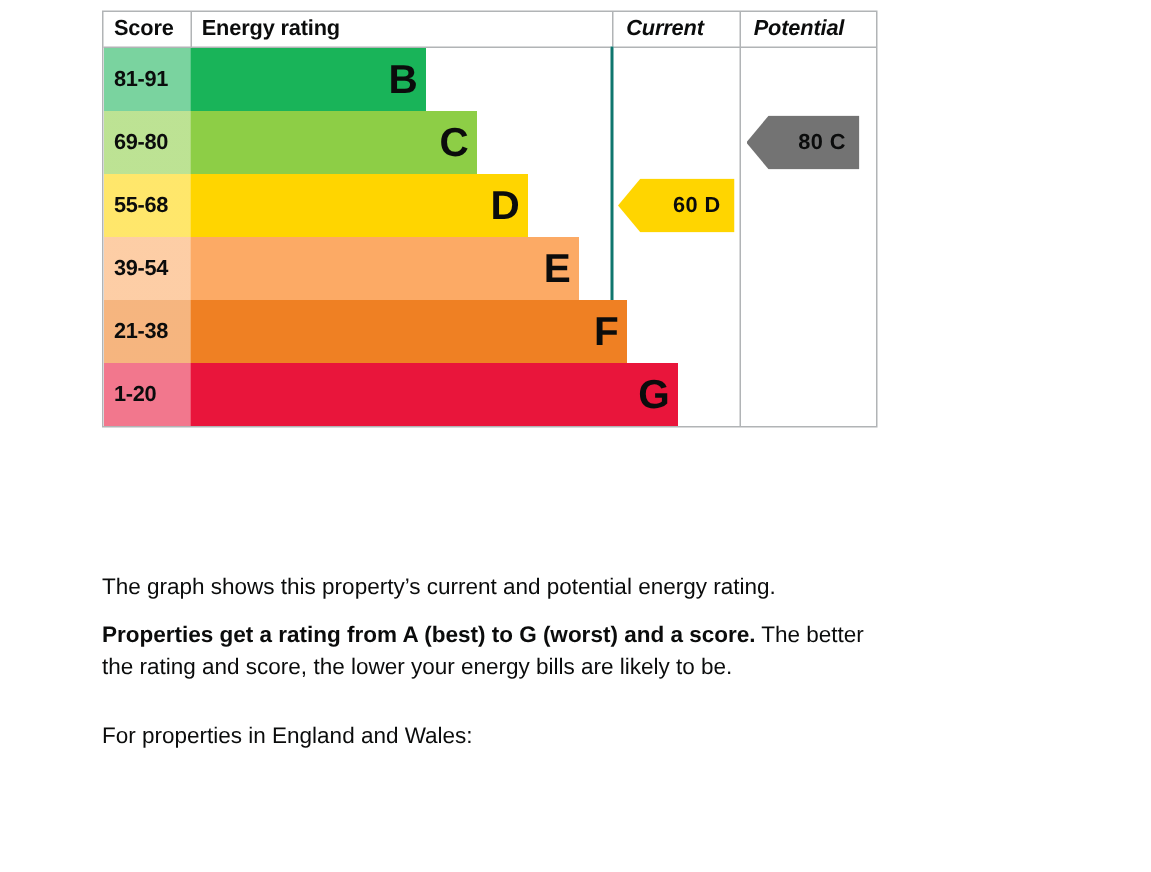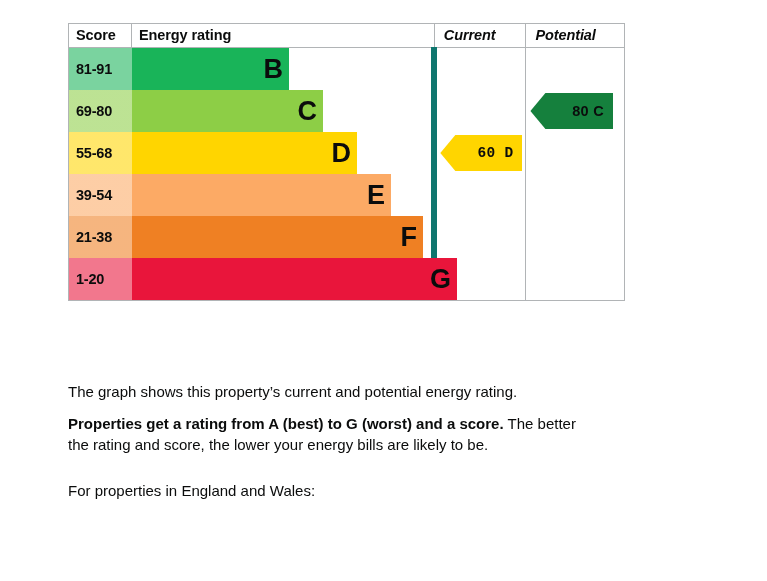--- a/index.html
+++ b/index.html
@@ -13,22 +13,22 @@
     font-family: "Liberation Sans", sans-serif;
     color: #0b0c0c;
     overflow: hidden;
     position: relative;
   }
 
   
   #epc-chart {
     position: absolute;
     left: 68px;
-    top: 23px;
-    width: 557px;
+    top: 7px;
+    width: 517px;
     border: 1px solid #b1b4b6;
     border-collapse: collapse;
     box-sizing: border-box;
   }
   .epc-table {
     border-collapse: collapse;
     table-layout: fixed;
     width: 100%;
   }
   .col-score  { width: 58px; }
@@ -60,23 +60,22 @@
   td.cell-score {
     font-size: 14.5px;
     font-weight: bold;
     padding-left: 7px;
     vertical-align: middle;
     letter-spacing: -0.2px;
     white-space: nowrap;
   }
   td.cell-rating { padding: 0; }
   td.cell-cur {
-    border-left: 6px solid #0f766e;
+    border-left: 2px solid #0f766e;
     border-right: 1px solid #b1b4b6;
-    font-family: Liberation Mono, monospace;
   }
   td.cell-pot { border-right: none; }
 
   
   .bar {
     height: 42px;
     display: flex;
     align-items: center;
     justify-content: flex-end;
     box-sizing: border-box;
@@ -174,21 +173,21 @@
         </tr>
         <tr>
           <td class="cell-score" style="background: linear-gradient(rgba(255, 255, 255, 0.42), rgba(255, 255, 255, 0.42)) rgb(141, 206, 70);">69-80</td>
           <td class="cell-rating">
             <div class="bar" style="width: 191px; background: rgb(141, 206, 70);">
               <span class="bar-letter">C</span>
             </div>
           </td>
           <td class="cell-cur"></td>
           <td class="cell-pot">
-            <div class="marker marker-pot" style="background: #15803d;">80  C</div>
+            <div class="marker marker-pot" style="background: #737373;">80  C</div>
           </td>
         </tr>
         <tr>
           <td class="cell-score" style="background: linear-gradient(rgba(255, 255, 255, 0.42), rgba(255, 255, 255, 0.42)) rgb(255, 213, 0);">55-68</td>
           <td class="cell-rating">
             <div class="bar" style="width: 225px; background: rgb(255, 213, 0);">
               <span class="bar-letter">D</span>
             </div>
           </td>
           <td class="cell-cur">

